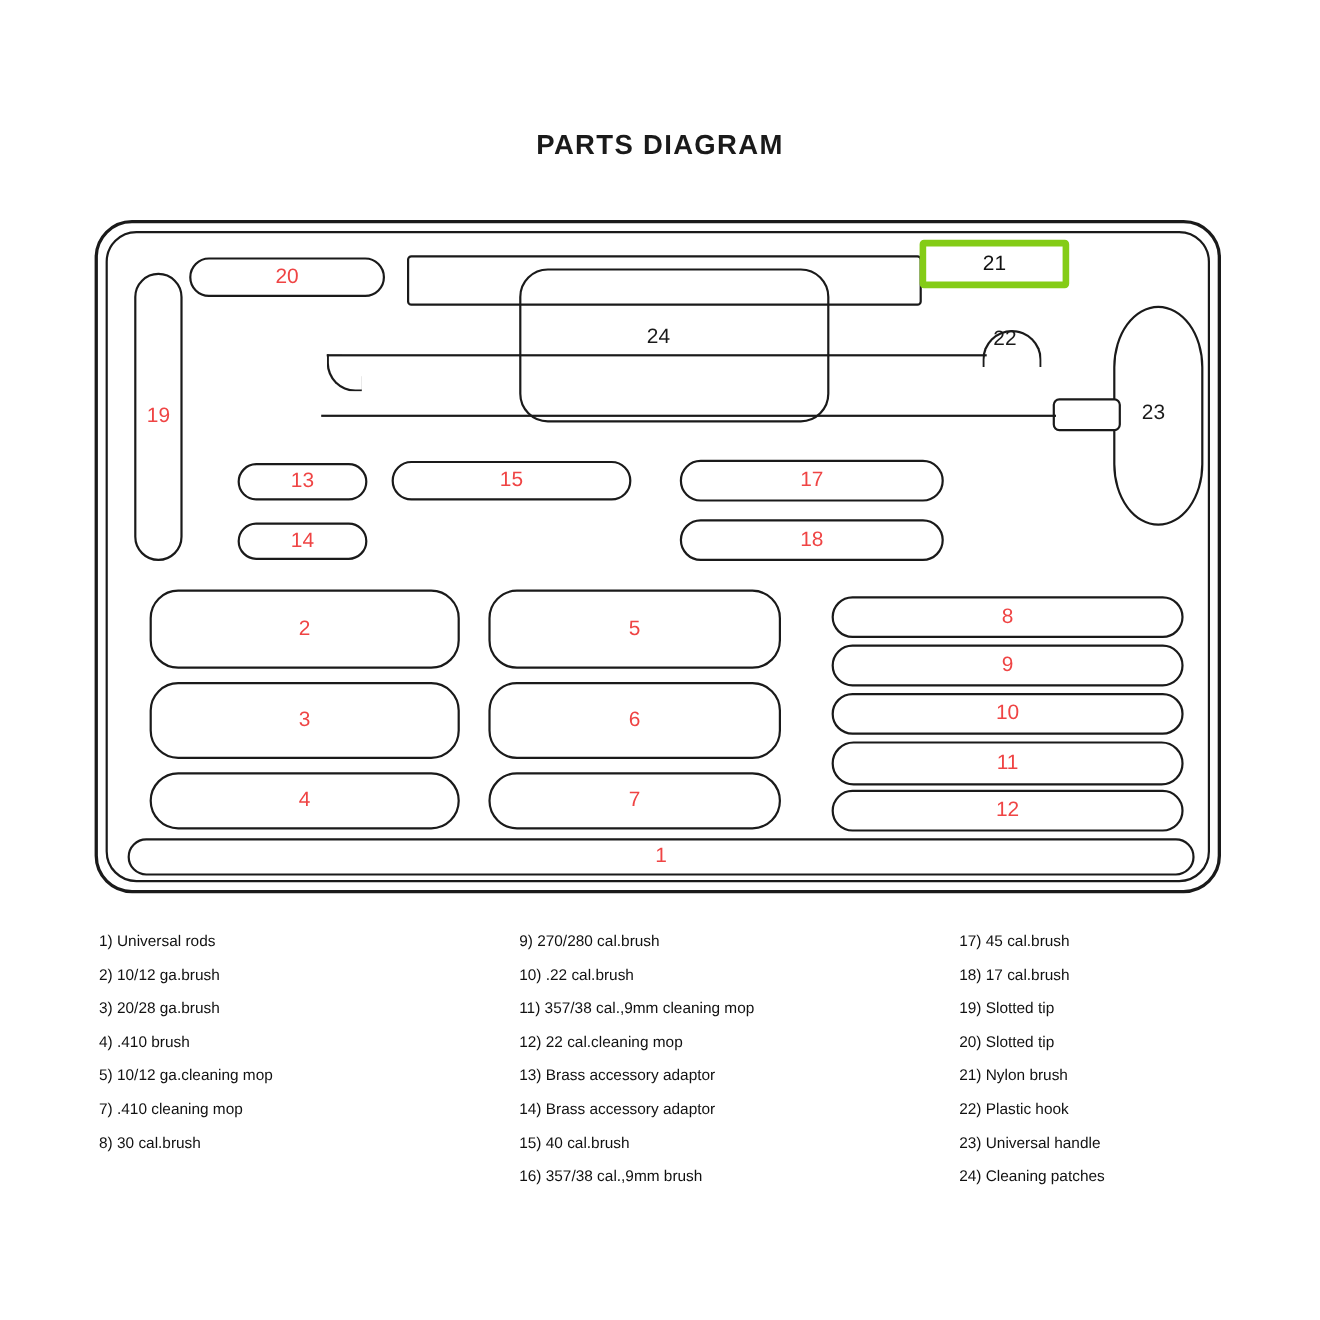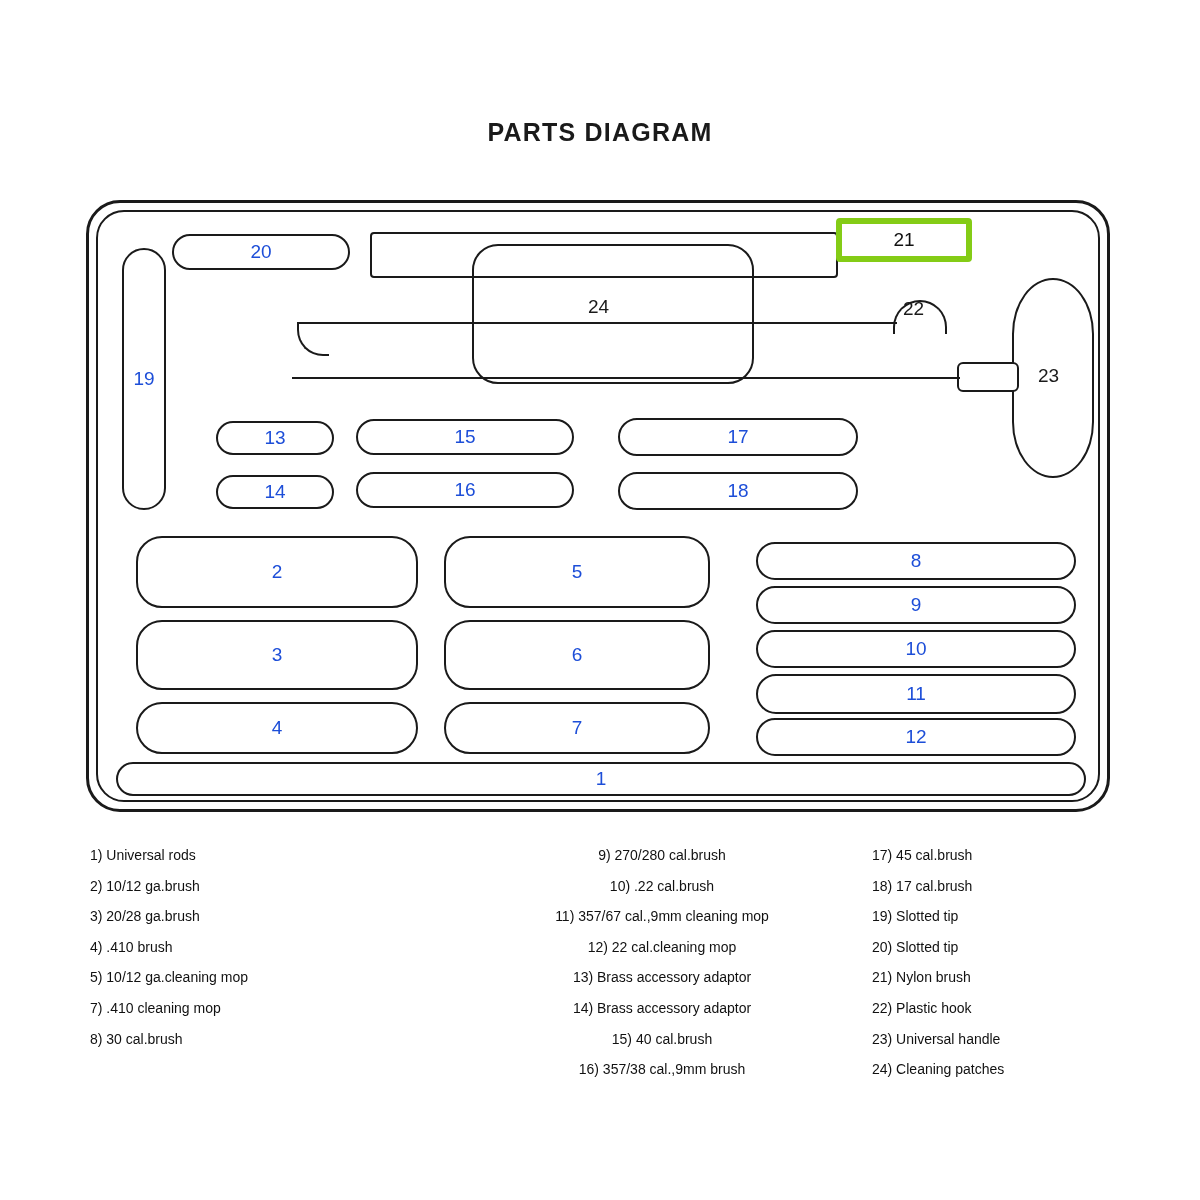--- a/index.html
+++ b/index.html
@@ -57,21 +57,21 @@
   }
   .slot {
     position: absolute;
     border: 2px solid #1a1a1a;
     box-sizing: border-box;
     background: #ffffff;
     display: flex;
     align-items: center;
     justify-content: center;
     font-size: 19px;
-    color: #1d4ed8;
+    color: #ef4444;
   }
   .slot.pill { border-radius: 999px; }
   .slot.soft { border-radius: 26px; }
   .slot.vert {
     border-radius: 999px;
     writing-mode: horizontal-tb;
   }
   
   .line {
     position: absolute;
@@ -196,21 +196,21 @@
     left: 86px;
     top: 840px;
     width: 1030px;
     height: 270px;
   }
   .legend-col {
     position: absolute;
     top: 0;
   }
   #col1 { left: 4px; width: 330px; }
-  #col2 { left: 386px; width: 380px; text-align: center; }
+  #col2 { left: 386px; width: 380px; }
   #col3 { left: 786px; width: 330px; }
   .legend-item {
     font-size: 14px;
     line-height: 30.6px;
     color: #111111;
     white-space: nowrap;
   }
 </style>
 </head>
 <body>
@@ -250,23 +250,20 @@
 
   <div class="slot pill" style="left:216px; top:421px; width:118px; height:34px;">
     <span>13</span>
   </div>
   <div class="slot pill" style="left:216px; top:475px; width:118px; height:34px;">
     <span>14</span>
   </div>
 
   <div class="slot pill" style="left:356px; top:419px; width:218px; height:36px;">
     <span>15</span>
-  </div>
-  <div class="slot pill" style="left:356px; top:472px; width:218px; height:36px;">
-    <span>16</span>
   </div>
 
   <div class="slot pill" style="left:618px; top:418px; width:240px; height:38px;">
     <span>17</span>
   </div>
   <div class="slot pill" style="left:618px; top:472px; width:240px; height:38px;">
     <span>18</span>
   </div>
 
   <div class="slot soft" style="left:136px; top:536px; width:282px; height:72px;">
@@ -315,21 +312,21 @@
       <div class="legend-item">2) 10/12 ga.brush</div>
       <div class="legend-item">3) 20/28 ga.brush</div>
       <div class="legend-item">4) .410 brush</div>
       <div class="legend-item">5) 10/12 ga.cleaning mop</div>
       <div class="legend-item">7) .410 cleaning mop</div>
       <div class="legend-item">8) 30 cal.brush</div>
     </div>
     <div class="legend-col" id="col2">
       <div class="legend-item">9) 270/280 cal.brush</div>
       <div class="legend-item">10) .22 cal.brush</div>
-      <div class="legend-item">11) 357/67 cal.,9mm cleaning mop</div>
+      <div class="legend-item">11) 357/38 cal.,9mm cleaning mop</div>
       <div class="legend-item">12) 22 cal.cleaning mop</div>
       <div class="legend-item">13) Brass accessory adaptor</div>
       <div class="legend-item">14) Brass accessory adaptor</div>
       <div class="legend-item">15) 40 cal.brush</div>
       <div class="legend-item">16) 357/38 cal.,9mm brush</div>
     </div>
     <div class="legend-col" id="col3">
       <div class="legend-item">17) 45 cal.brush</div>
       <div class="legend-item">18) 17 cal.brush</div>
       <div class="legend-item">19) Slotted tip</div>

